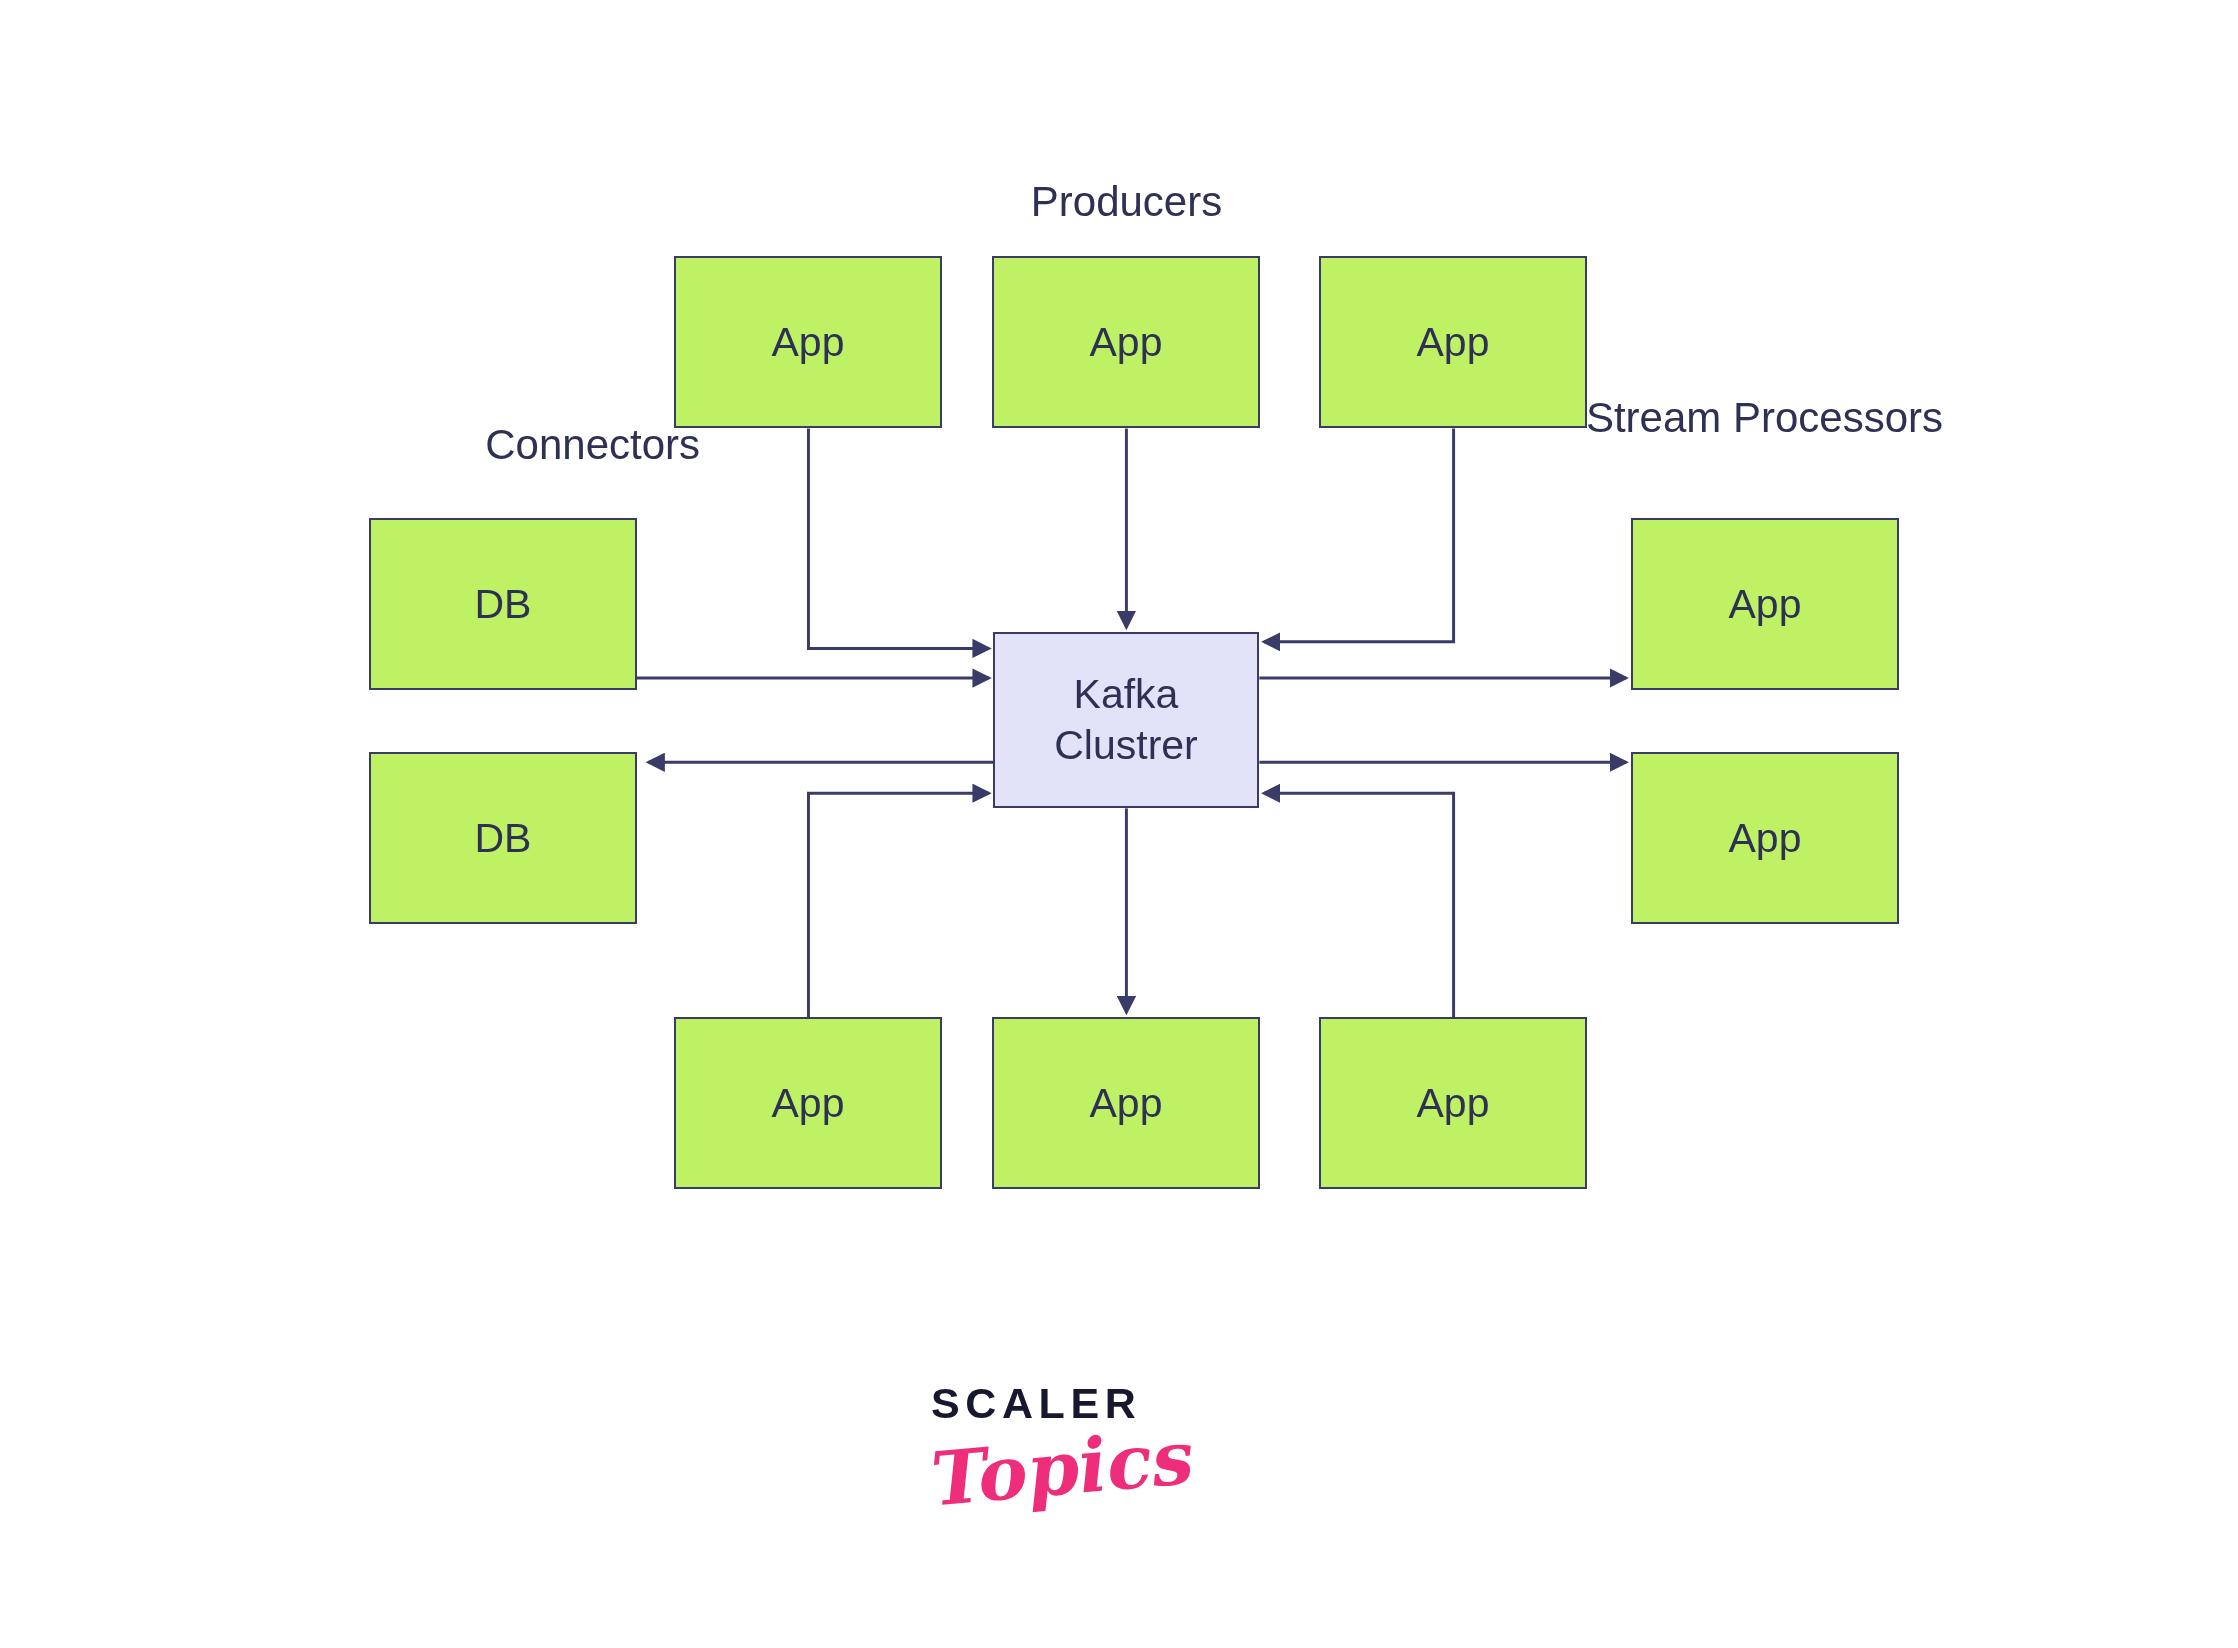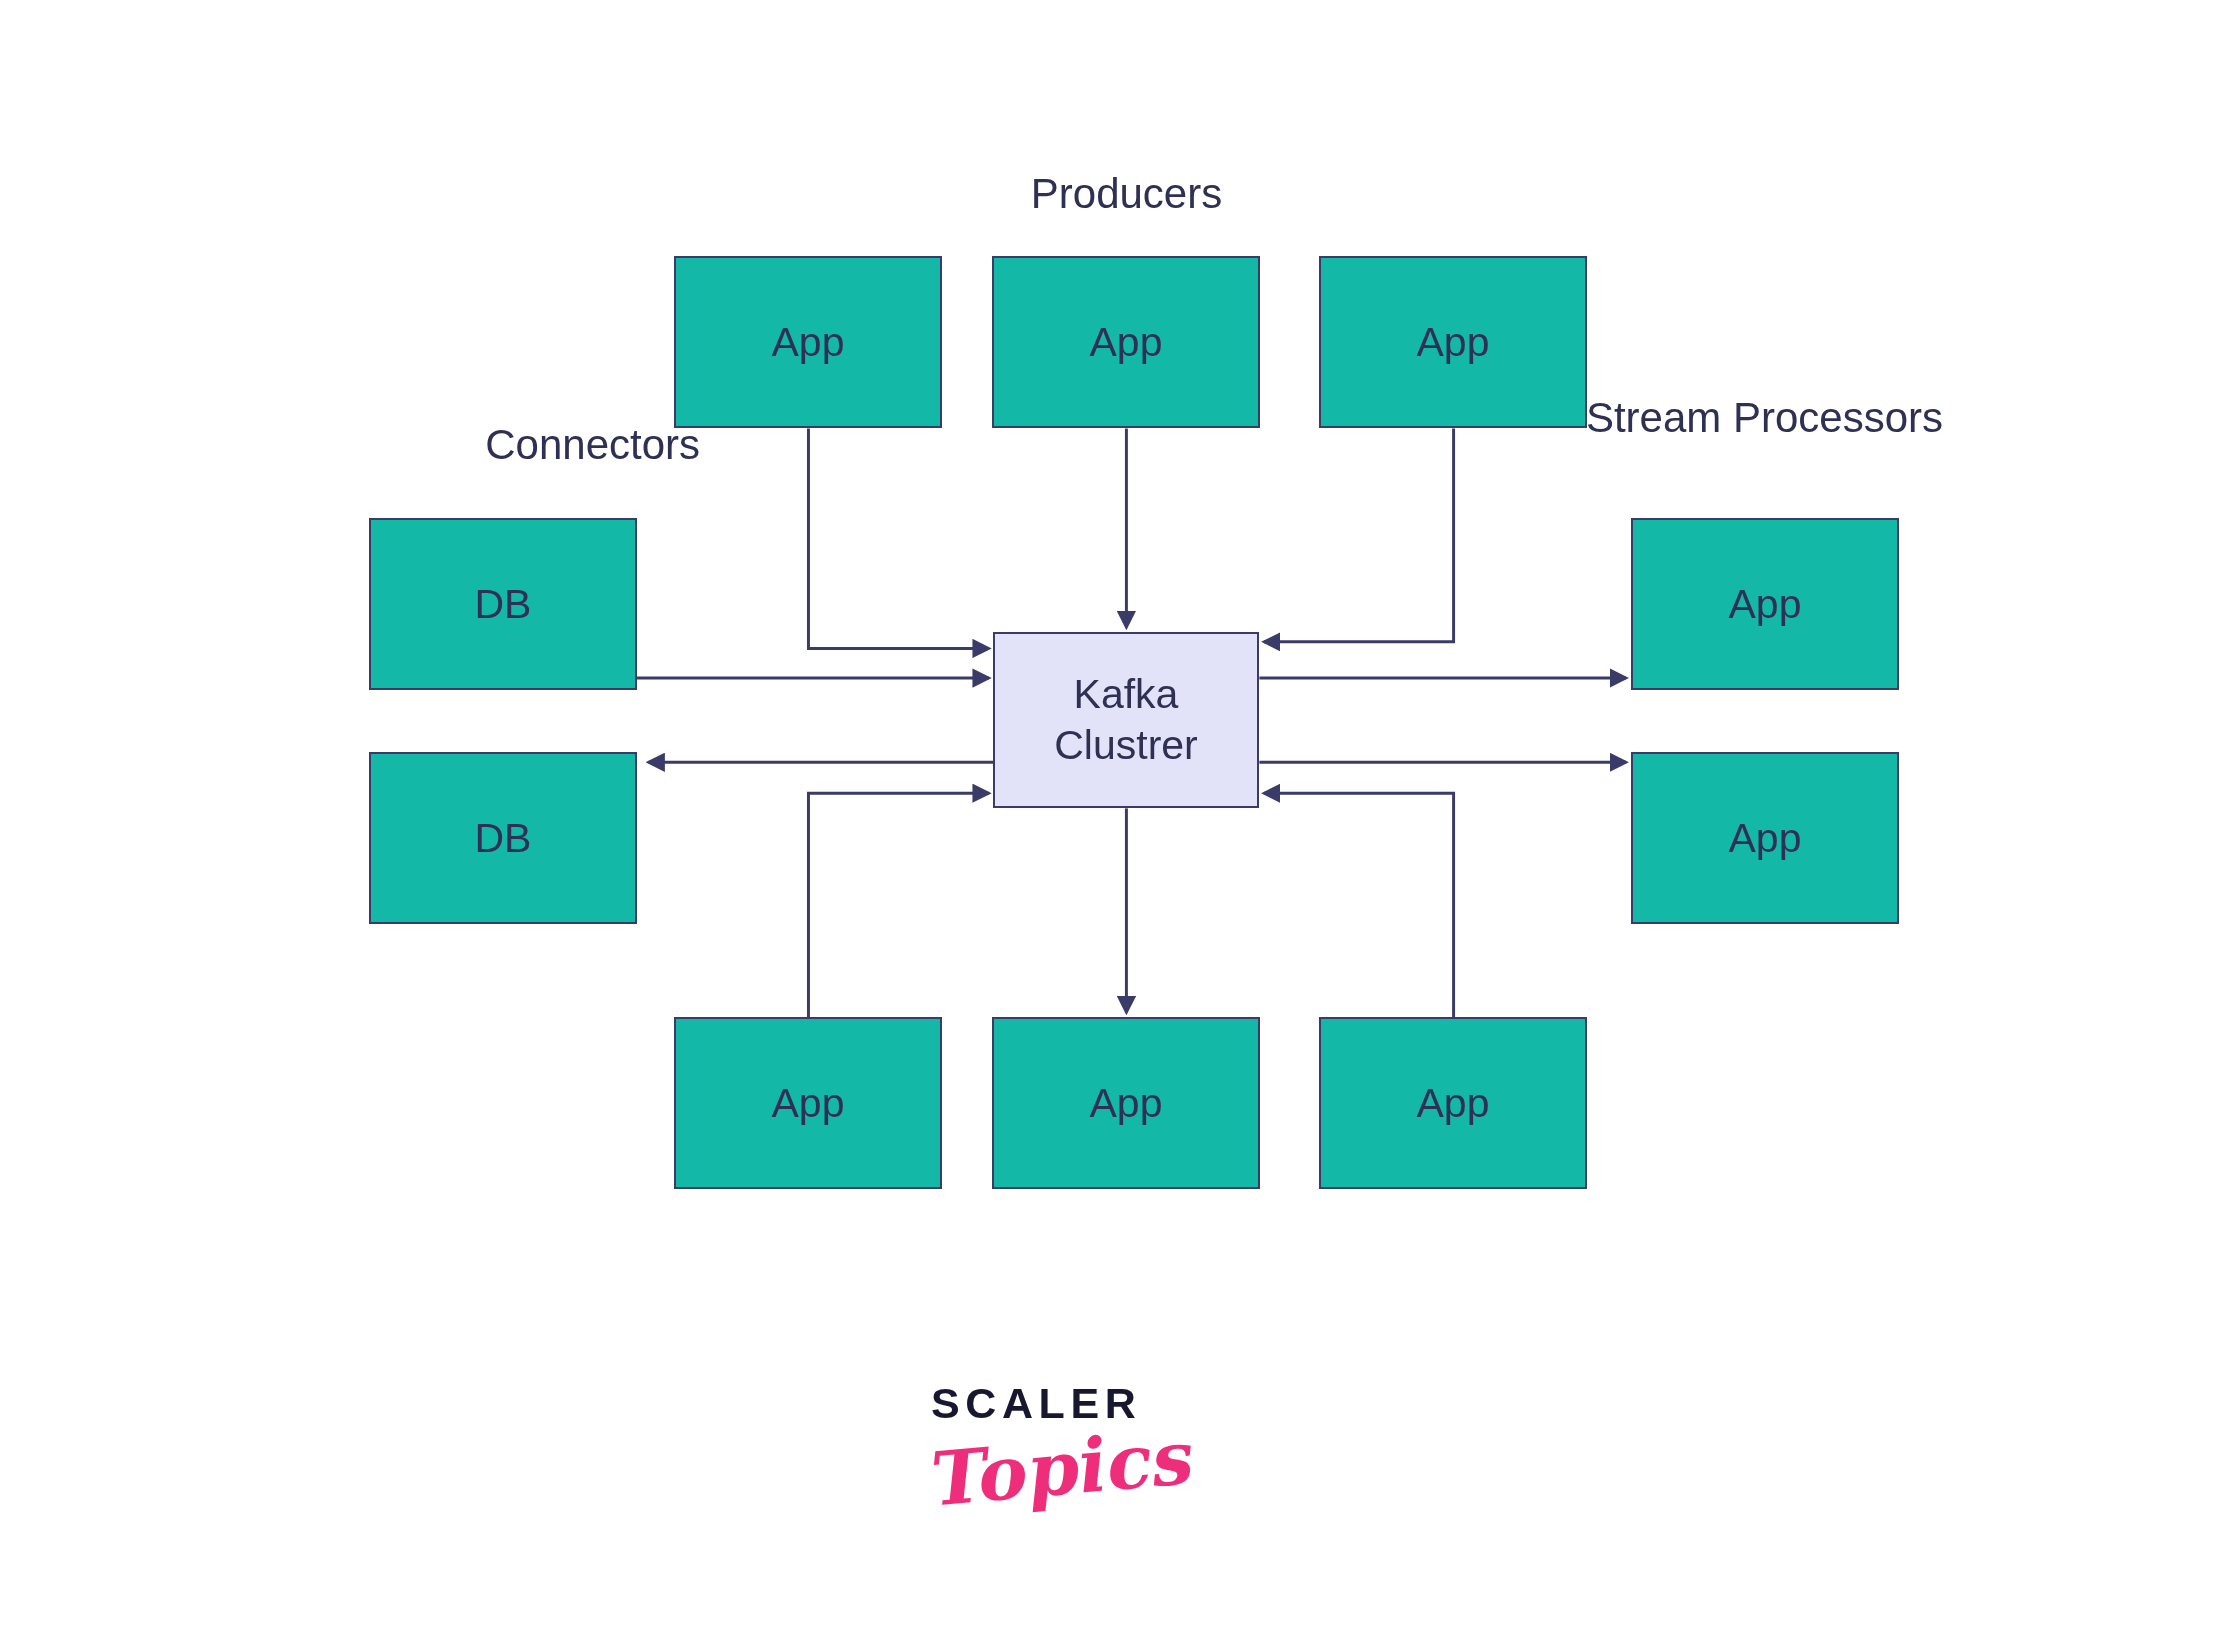--- a/index.html
+++ b/index.html
@@ -28,21 +28,21 @@
     position: absolute;
     width: 268px;
     height: 172px;
     border: 2.6px solid #3b3b6a;
     display: flex;
     align-items: center;
     justify-content: center;
     font-size: 41px;
     color: #2f3154;
   }
-  .pink { background: #14b8a6; }
+  .pink { background: #bef264; }
 
   .kafka {
     width: 266px;
     height: 176px;
     background: #e2e3f8;
     text-align: center;
     line-height: 1.25;
     padding: 12px 20px;
   }
 
@@ -62,21 +62,21 @@
   #db-1       { left: 369px;  top: 518px; }
   #db-2       { left: 369px;  top: 752px; }
   #stream-1   { left: 1631px; top: 518px; }
   #stream-2   { left: 1631px; top: 752px; }
   #consumer-1 { left: 674px; top: 1017px; }
   #consumer-2 { left: 992px; top: 1017px; }
   #consumer-3 { left: 1319px; top: 1017px; }
   #kafka      { left: 993px; top: 632px; }
 
   
-  #lbl-producers  { left: 929px; top: 168px; }
+  #lbl-producers  { left: 929px; top: 176px; }
   #lbl-connectors { left: 305px;  top: 419px; text-align: right; }
   #lbl-stream     { left: 1567px; top: 392px; }
   #lbl-consumers  { left: 929px; top: 1223px; }
 
   
   .logo {
     position: absolute;
     left: 931px;
     top: 1379px;
     width: 402px;

